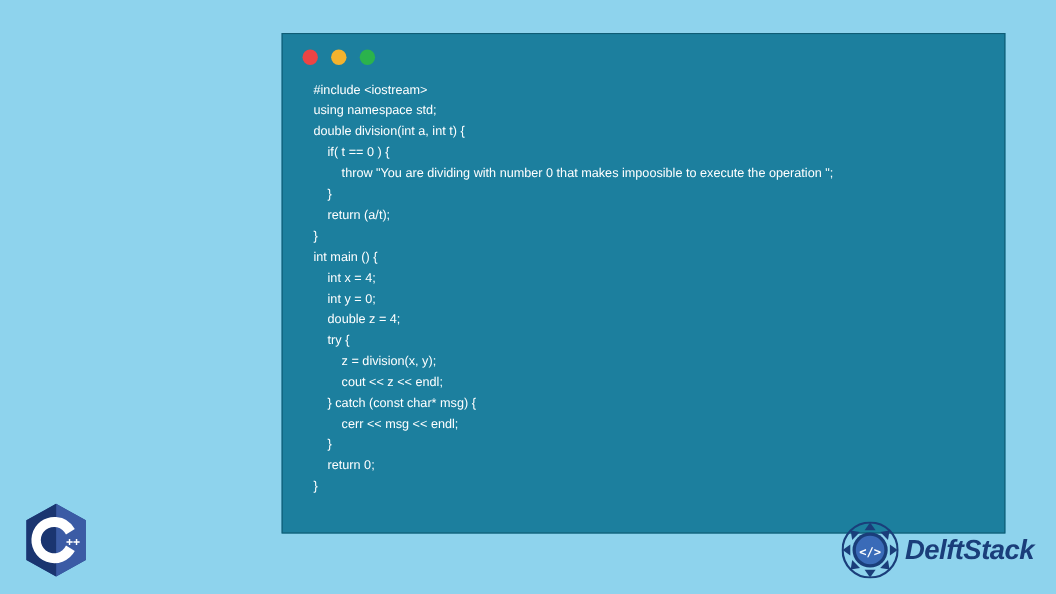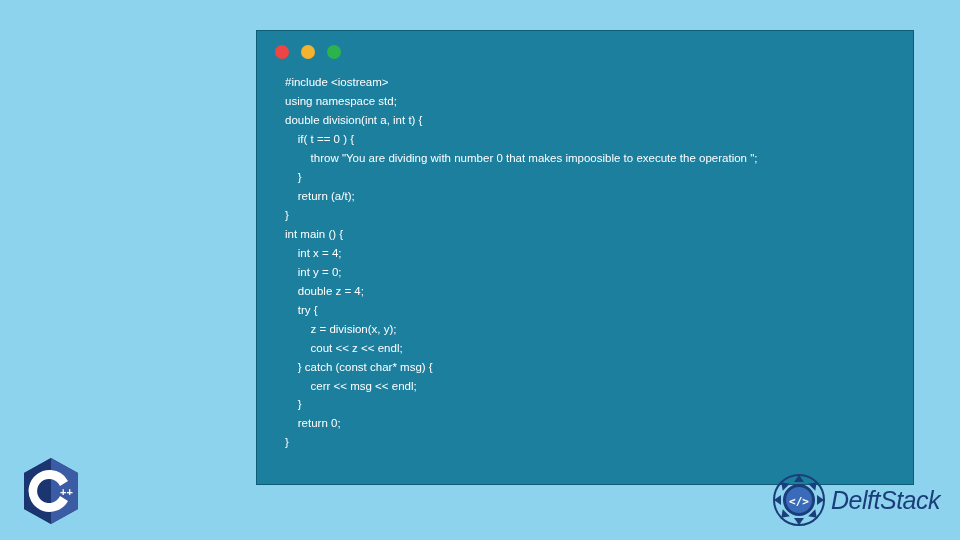--- a/index.html
+++ b/index.html
@@ -52,21 +52,21 @@
     .delftstack-logo {
       position: absolute;
       right: 20px;
       bottom: 14px;
       display: flex;
       align-items: center;
       gap: 6px;
     }
     .delftstack-text {
       font-size: 25px;
-      font-weight: 400;
+      font-weight: 700;
       color: #1a3e7a;
       font-style: italic;
       letter-spacing: -0.5px;
     }
     .delftstack-icon {
       width: 52px;
       height: 52px;
     }
   </style>
 </head>

